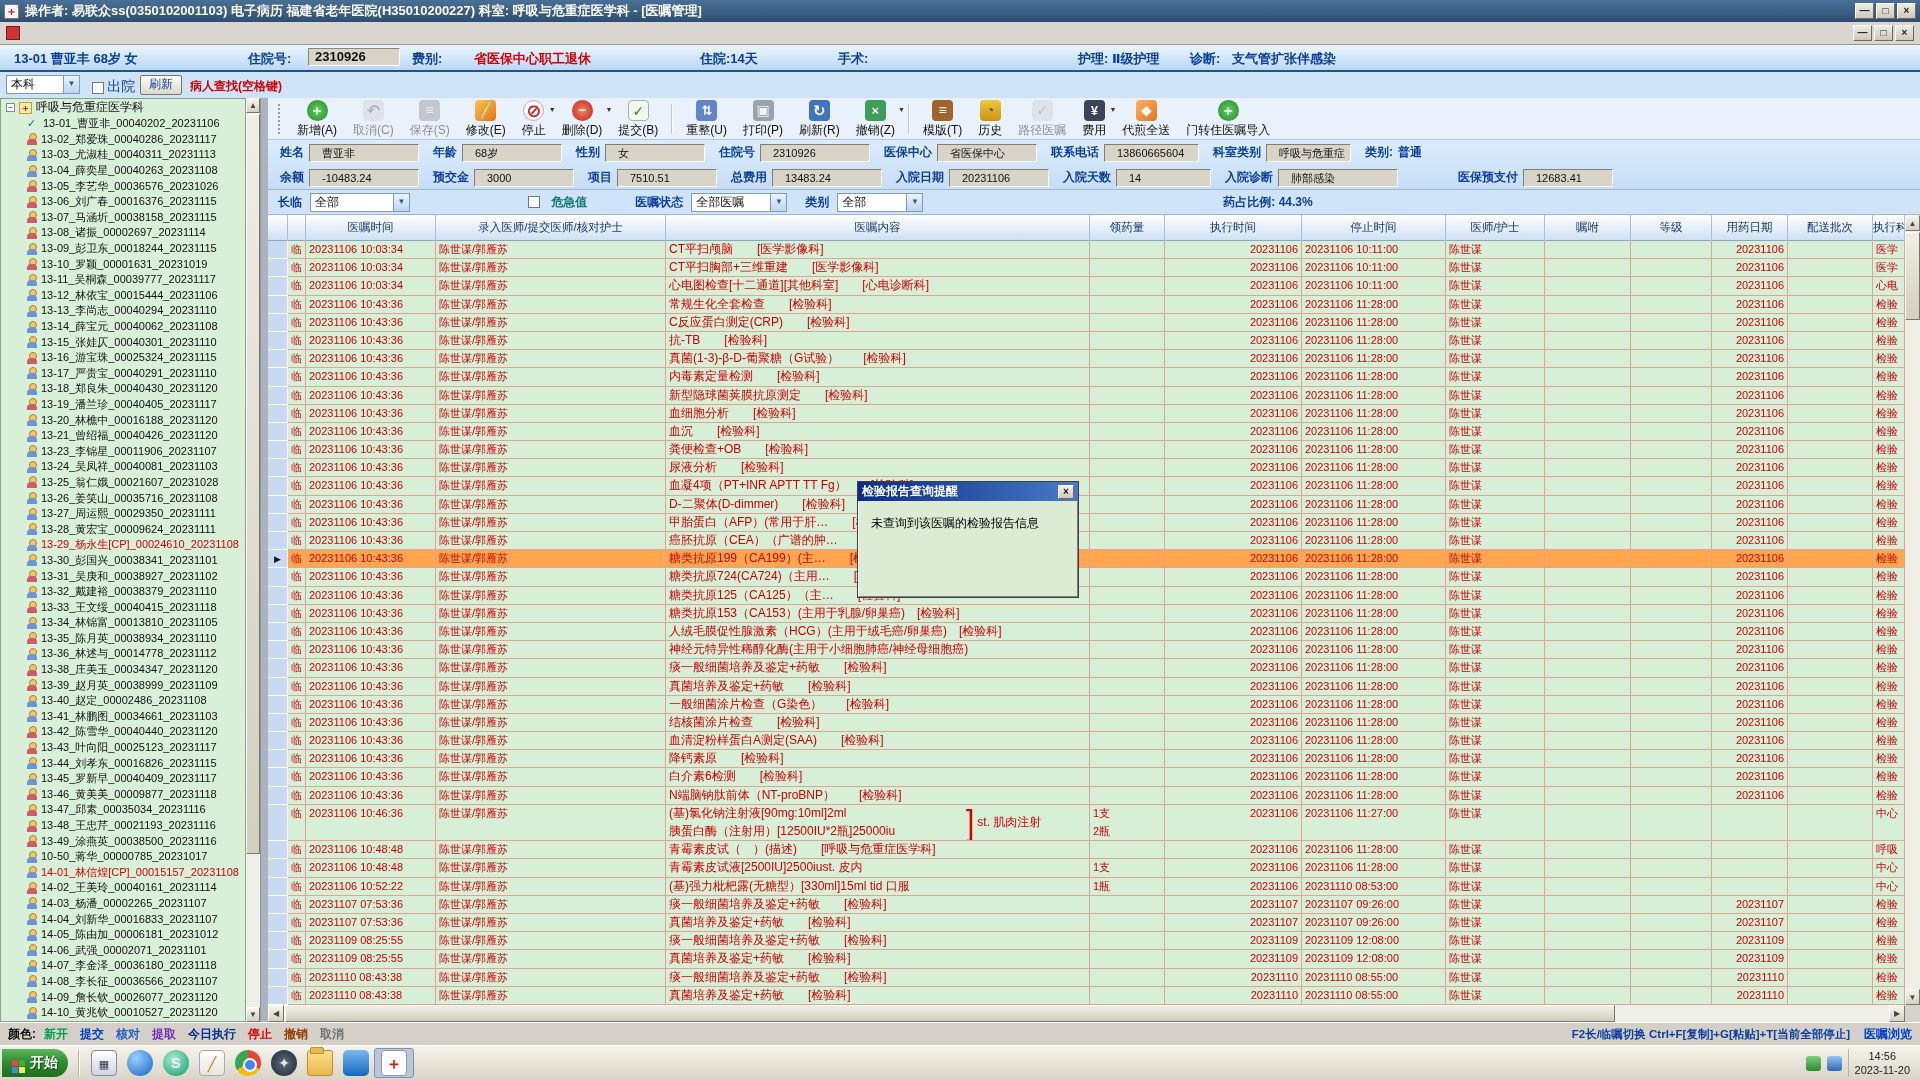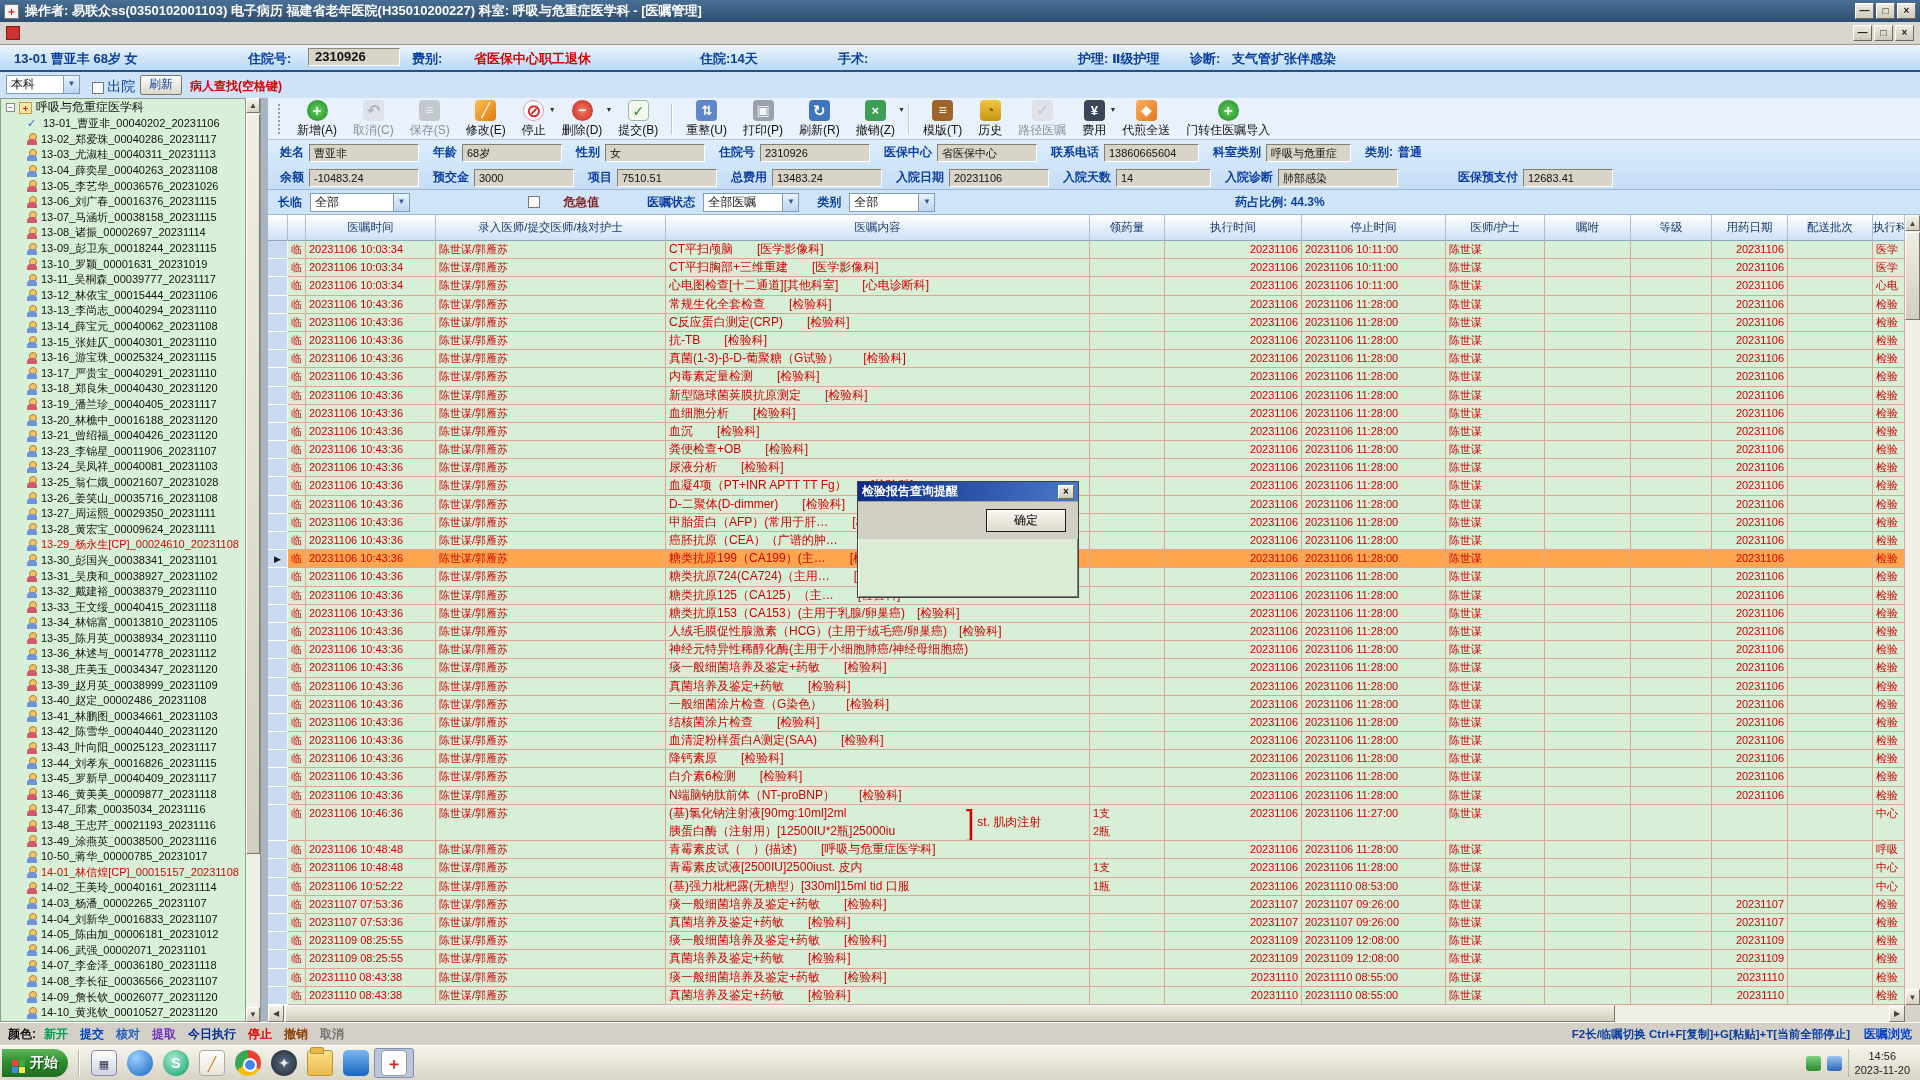--- a/index.html
+++ b/index.html
@@ -80,27 +80,27 @@
 .ic-hist{background:linear-gradient(#f0c840,#c89410);color:#7a5400}
 .ic-path{background:#cfd4da;color:#888}
 .ic-fee{background:#3a4658;font-size:13px}
 .ic-send{background:linear-gradient(135deg,#ffb060,#e07820)}
 
 
 .fields{position:absolute;left:268px;top:140px;width:1652px;height:50px;background:linear-gradient(#dcedfd,#c6ddf6);border-bottom:1px solid #9fb6cf}
 .frow{display:flex;align-items:center;height:25px;padding-left:12px}
 .fld{display:flex;align-items:center;margin-right:14px;white-space:nowrap}
 .flbl{color:#0a3ea0;font-size:12px;font-weight:bold;margin-right:5px}
-.fbox{display:inline-block;background:#d8d4c8;border:1px solid #84806f;border-right-color:#fff;border-bottom-color:#fff;height:18px;line-height:16px;padding:0 4px;font-size:11px;color:#111;overflow:hidden;white-space:nowrap}
+.fbox{display:inline-block;background:#d8d4c8;border:1px solid #84806f;border-right-color:#fff;border-bottom-color:#fff;height:18px;line-height:16px;padding:0 12px;font-size:11px;color:#111;overflow:hidden;white-space:nowrap}
 .fval-plain{color:#0a3ea0;font-size:12px;font-weight:bold}
 
 
 .filterrow{position:absolute;left:268px;top:190px;width:1652px;height:25px;background:#cfe4f8;border-bottom:1px solid #9fb6cf;display:flex;align-items:center;font-size:12px}
 .filterrow .lbl{color:#0a3ea0;font-weight:bold}
-.crit{color:#7f1d1d;font-weight:bold;margin-left:20px}
+.crit{color:#0f766e;font-weight:bold;margin-left:8px}
 .ratio{color:#0a3ea0;font-weight:bold}
 
 
 .gridhead{position:absolute;left:268px;top:215px;width:1637px;height:26px;background:linear-gradient(#ffffff,#cfe0f4);border-bottom:1px solid #8ba6c4;display:flex}
 .gh{height:26px;line-height:25px;text-align:center;font-size:11.5px;color:#14386e;border-right:1px solid #aabed6;overflow:hidden;white-space:nowrap;flex:0 0 auto}
 .gridbody{position:absolute;left:268px;top:241px;width:1637px;height:764px;background:#d7eed7;overflow:hidden}
 .g-row{display:flex;height:18.2px}
 .g-row.dbl{height:36.4px}
 .g-c{flex:0 0 auto;border-right:1px solid #dfa493;border-bottom:1px solid #dfa493;color:#d40000;font-size:11px;line-height:17.5px;padding:0 3px;white-space:nowrap;overflow:hidden}
 .g-content{font-size:12px;position:relative}
@@ -1318,23 +1318,21 @@
     <span class="ar" style="left:0;top:0;width:16px;height:17px;line-height:16px">◀</span>
     <span class="th" style="left:17px;top:0;width:1330px;height:17px"></span>
     <span class="ar" style="right:0;top:0;width:16px;height:17px;line-height:16px">▶</span>
   </div>
 
   <div class="dialog">
     <div class="dlg-title">
       <span>检验报告查询提醒</span>
       <span class="dlg-x">×</span>
     </div>
-    <div class="dlg-foot">
-      <span class="dlg-ok">确定</span>
-    </div>
+    <div class="dlg-msg">未查询到该医嘱的检验报告信息</div>
   </div>
 
   <div class="legend">
     <span class="lg-label">颜色:</span>
     <span id="legend-items"><span class="lg-item" style="color: rgb(0, 160, 80);">新开</span><span class="lg-item" style="color: rgb(0, 64, 208);">提交</span><span class="lg-item" style="color: rgb(32, 96, 192);">核对</span><span class="lg-item" style="color: rgb(112, 48, 192);">提取</span><span class="lg-item" style="color: rgb(0, 48, 144);">今日执行</span><span class="lg-item" style="color: rgb(224, 0, 0);">停止</span><span class="lg-item" style="color: rgb(144, 64, 0);">撤销</span><span class="lg-item" style="color: rgb(112, 112, 112);">取消</span></span>
     <span class="lg-right">
       <span class="hotkeys">F2长/临嘱切换 Ctrl+F[复制]+G[粘贴]+T[当前全部停止]</span>
       <span class="browse">医嘱浏览</span>
     </span>
   </div>

